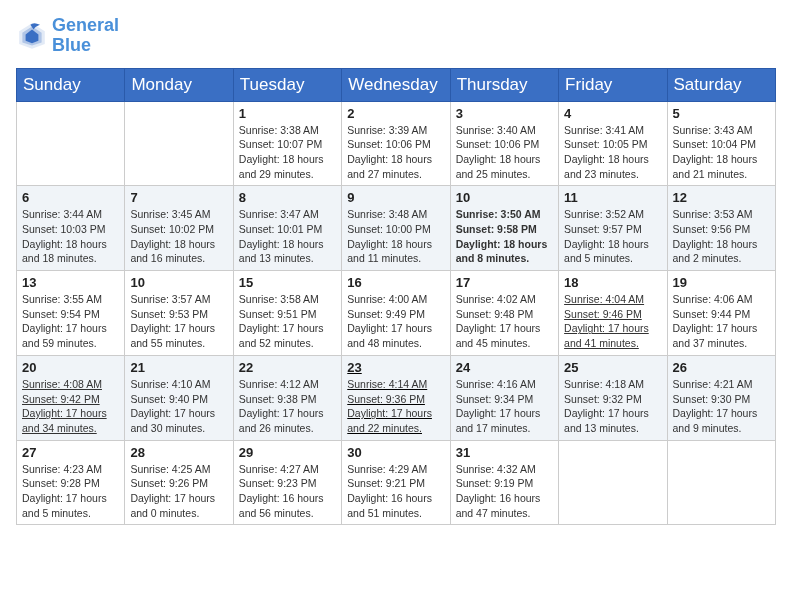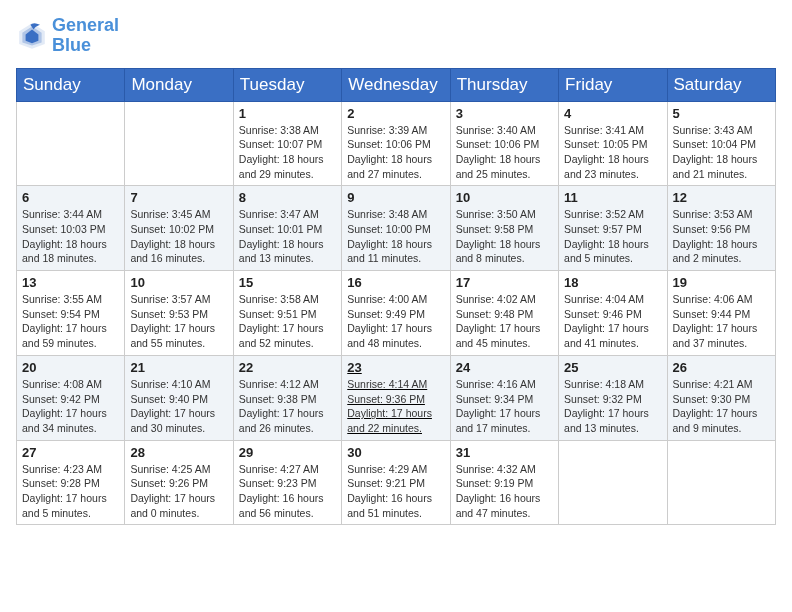--- a/index.html
+++ b/index.html
@@ -176,21 +176,21 @@
 Daylight: 18 hours and 13 minutes.</div>
         </td>
         <td style="background: rgb(240, 244, 248);">
           <div class="day-num">9</div>
           <div class="day-info" style="white-space: pre-line;">Sunrise: 3:48 AM
 Sunset: 10:00 PM
 Daylight: 18 hours and 11 minutes.</div>
         </td>
         <td style="background: rgb(240, 244, 248);">
           <div class="day-num">10</div>
-          <div class="day-info" style="white-space: pre-line;">Sunrise: 3:50 AM
+          <div class="day-info" style="white-space: pre-line; font-weight: bold;">Sunrise: 3:50 AM
 Sunset: 9:58 PM
 Daylight: 18 hours and 8 minutes.</div>
         </td>
         <td style="background: rgb(240, 244, 248);">
           <div class="day-num">11</div>
           <div class="day-info" style="white-space: pre-line;">Sunrise: 3:52 AM
 Sunset: 9:57 PM
 Daylight: 18 hours and 5 minutes.</div>
         </td>
         <td style="background: rgb(240, 244, 248);">
@@ -226,35 +226,35 @@
 Daylight: 17 hours and 48 minutes.</div>
         </td>
         <td>
           <div class="day-num">17</div>
           <div class="day-info" style="white-space: pre-line;">Sunrise: 4:02 AM
 Sunset: 9:48 PM
 Daylight: 17 hours and 45 minutes.</div>
         </td>
         <td>
           <div class="day-num">18</div>
-          <div class="day-info" style="white-space: pre-line;">Sunrise: 4:04 AM
+          <div class="day-info" style="white-space: pre-line; text-decoration: underline;">Sunrise: 4:04 AM
 Sunset: 9:46 PM
 Daylight: 17 hours and 41 minutes.</div>
         </td>
         <td>
           <div class="day-num">19</div>
           <div class="day-info" style="white-space: pre-line;">Sunrise: 4:06 AM
 Sunset: 9:44 PM
 Daylight: 17 hours and 37 minutes.</div>
         </td>
       </tr>
       <tr>
         <td style="background: rgb(240, 244, 248);">
           <div class="day-num">20</div>
-          <div class="day-info" style="white-space: pre-line;">Sunrise: 4:08 AM
+          <div class="day-info" style="white-space: pre-line; text-decoration: underline;">Sunrise: 4:08 AM
 Sunset: 9:42 PM
 Daylight: 17 hours and 34 minutes.</div>
         </td>
         <td style="background: rgb(240, 244, 248);">
           <div class="day-num">21</div>
           <div class="day-info" style="white-space: pre-line;">Sunrise: 4:10 AM
 Sunset: 9:40 PM
 Daylight: 17 hours and 30 minutes.</div>
         </td>
         <td style="background: rgb(240, 244, 248);">

